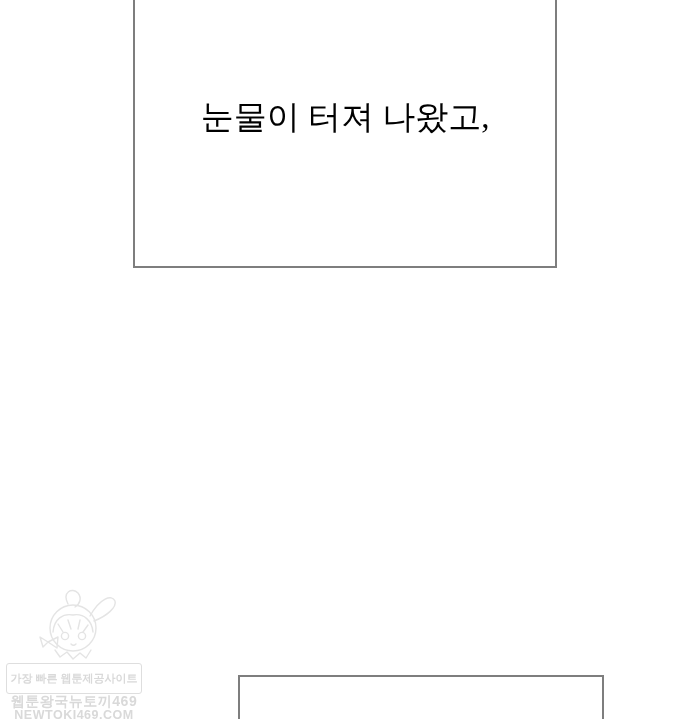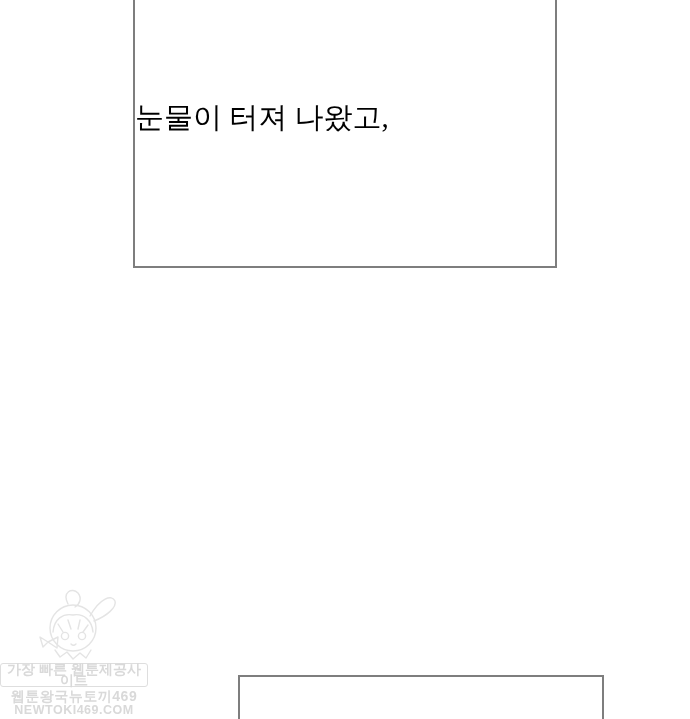--- a/index.html
+++ b/index.html
@@ -13,42 +13,43 @@
   .panel {
     position:absolute;
     background:#ffffff;
     border:2px solid #7e7e7e;
   }
   .panel--top  { left:133px; top:-42px; width:424px; height:310px; }
   .panel--bottom { left:238px; top:675px; width:366px; height:80px; }
   .narration {
     position:absolute;
     left:0; right:0; top:135px;
-    font-size:29px;
+    text-align:center;
+    font-size:33px;
     line-height:44px;
     color:#000000;
     white-space:nowrap;
   }
   .watermark {
     position:absolute;
     left:0; top:588px;
     width:148px;
     text-align:center;
     color:#d9d9d9;
     font-family:"Liberation Sans","DejaVu Sans",sans-serif;
     user-select:none;
   }
   .watermark__mascot { display:block; margin:0 auto -3px auto; }
   .watermark__tagline {
     display:inline-block;
-    font-size:14px;
+    font-size:11px;
     font-weight:bold;
     border:1px solid #dedede;
     border-radius:3px;
-    padding:0 3px;
+    padding:9px 3px;
     line-height:11px;
   }
   .watermark__name {
     font-size:14px;
     font-weight:bold;
     line-height:15px;
     margin-top:0;
     letter-spacing:0.5px;
   }
   .watermark__url {

